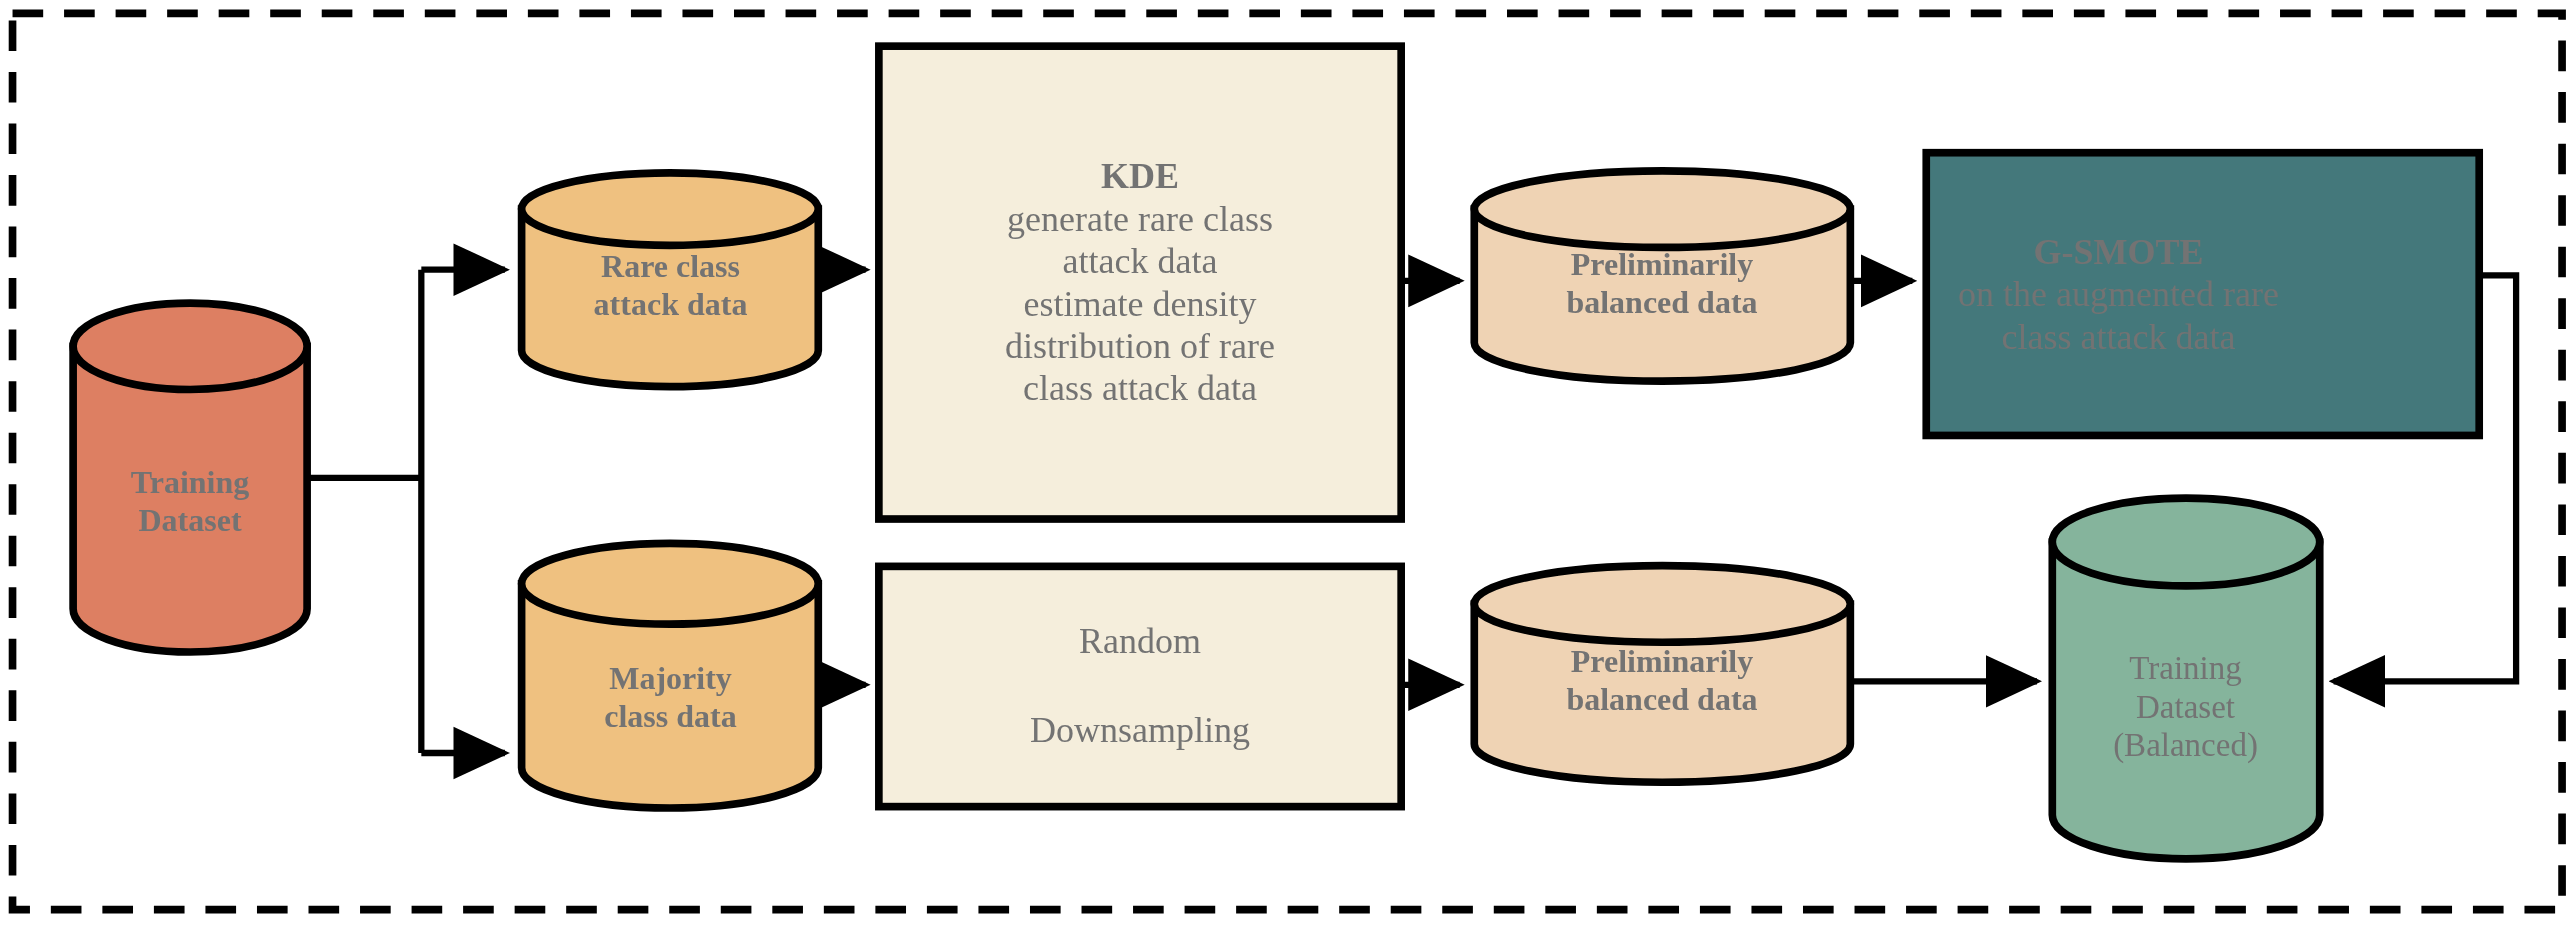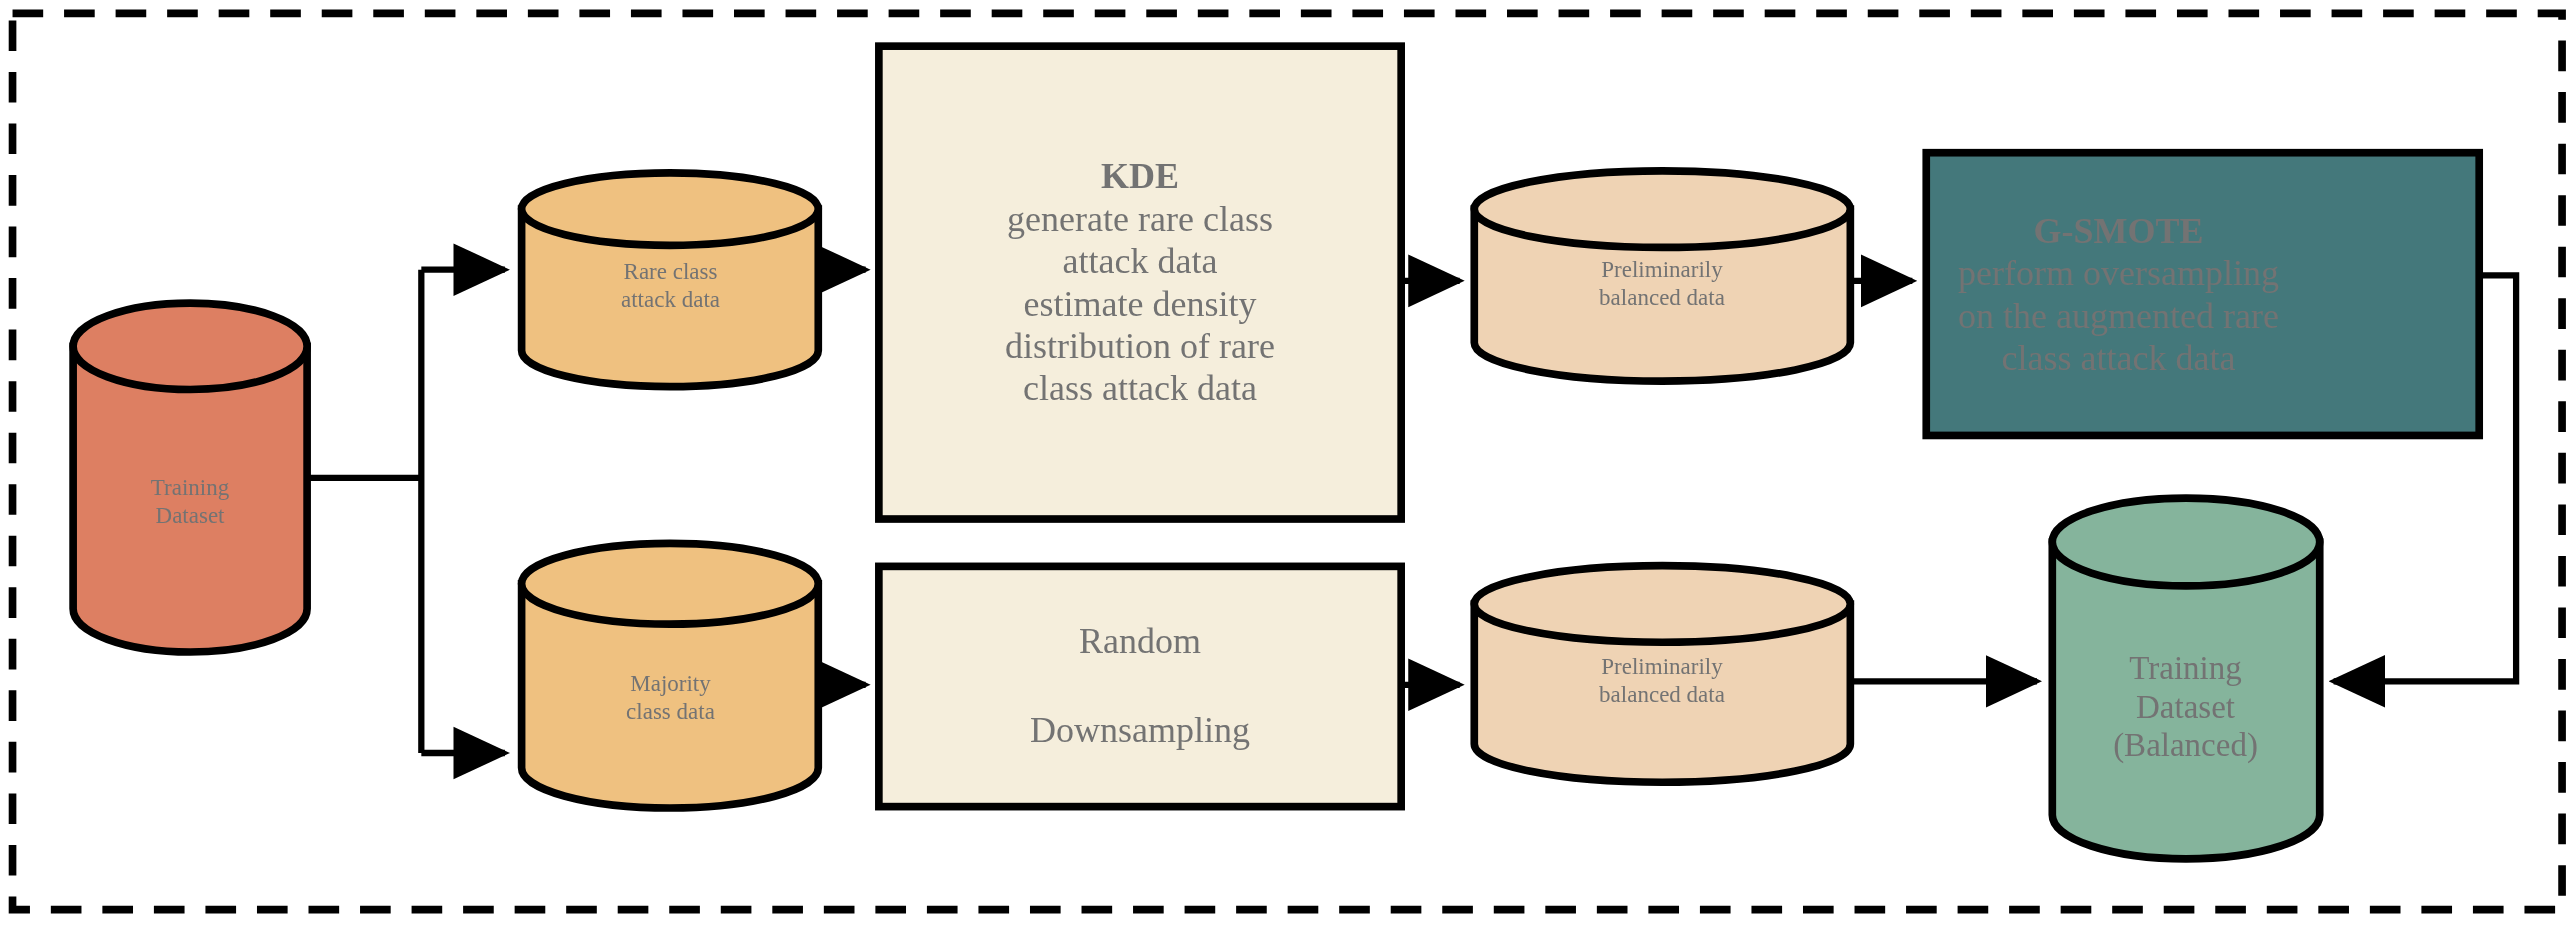--- a/index.html
+++ b/index.html
@@ -32,21 +32,21 @@
     text-align: center;
     color: #737373;
     pointer-events: none;
     line-height: 1.18;
     white-space: pre;
   }
   .node-label .ttl {
     font-weight: bold;
   }
   .lbl-48 { font-size: 33px; }
-  .lbl-50 { font-size: 23px; }
+  .lbl-50 { font-size: 32px; font-weight: bold; }
   .lbl-52 { font-size: 36px; }
 </style>
 </head>
 <body>
 
 <div id="stage">
 
   <svg width="2576" height="928" viewBox="0 0 3699 1332">
     <defs>
       <marker id="arrowhead" markerWidth="9" markerHeight="9" refX="8.2" refY="4.5" orient="auto" markerUnits="strokeWidth">
@@ -143,21 +143,20 @@
     <span>class attack data</span>
   </div>
 
   <div class="node-label lbl-50" style="left:1474px; top:221px; width:376px; height:125px;">
     <span>Preliminarily</span>
     <span>balanced data</span>
   </div>
 
   <div class="node-label lbl-52" style="left:1842px; top:164px; width:553px; height:261px;">
     <span class="ttl">G-SMOTE</span>
-    <span>perform oversampling</span>
     <span>on the augmented rare</span>
     <span>class attack data</span>
   </div>
 
   <div class="node-label lbl-50" style="left:522px; top:635px; width:297px; height:125px;">
     <span>Majority</span>
     <span>class data</span>
   </div>
 
   <div class="node-label lbl-52" style="left:879px; top:609px; width:522px; height:153px;gap:47px;">

